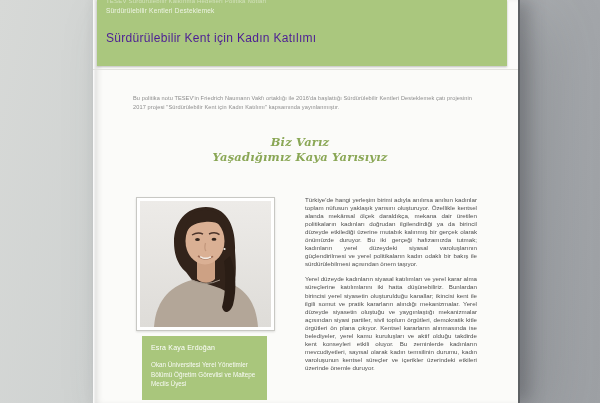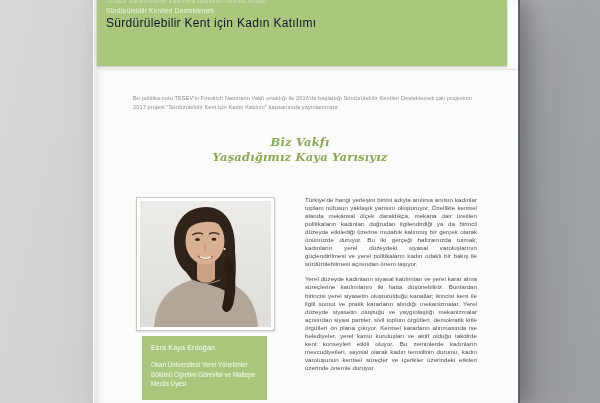--- a/index.html
+++ b/index.html
@@ -28,21 +28,21 @@
   }
   .band-series{
     margin-top:-3px;font-size:6px;line-height:8px;color:rgba(255,255,255,0.48);
     letter-spacing:0.2px;white-space:nowrap;
   }
   .band-subtitle{
     margin-top:1px;font-size:6.5px;line-height:9px;color:rgba(255,255,255,0.80);
     letter-spacing:0.2px;white-space:nowrap;
   }
   .band-title{
-    margin-top:1px;font-size:12px;line-height:15px;color:#0f172a;
+    margin-top:16px;font-size:12px;line-height:15px;color:#4c1d95;
     letter-spacing:0.3px;white-space:nowrap;
   }
   .fold-line{
     position:absolute;left:0;right:0;top:69px;height:1px;background:#e3e3df;
   }
   .credit{
     position:absolute;left:40px;top:94px;width:352px;
     font-size:5.6px;line-height:8.5px;color:#8d8d8d;letter-spacing:0.1px;
   }
   .main-title{
@@ -81,21 +81,21 @@
     </div>
 
     <div class="fold-line"></div>
 
     <div class="credit">
       <div>Bu politika notu TESEV'in Friedrich Naumann Vakfı ortaklığı ile 2016'da başlattığı Sürdürülebilir Kentleri Desteklemek çatı projesinin</div>
       <div>2017 projesi "Sürdürülebilir Kent için Kadın Katılımı" kapsamında yayınlanmıştır.</div>
     </div>
 
     <div class="main-title">
-      <div>Biz Vakfı</div>
+      <div>Biz Varız</div>
       <div>Yaşadığımız Kaya Yarısıyız</div>
     </div>
 
     <div class="photo-frame">
       <svg viewBox="0 0 131 126" aria-hidden="true">
         <defs>
           <linearGradient id="pbg" x1="0" y1="0" x2="0" y2="1">
             <stop offset="0" stop-color="#edebe8"></stop>
             <stop offset="1" stop-color="#dedcd8"></stop>
           </linearGradient>

